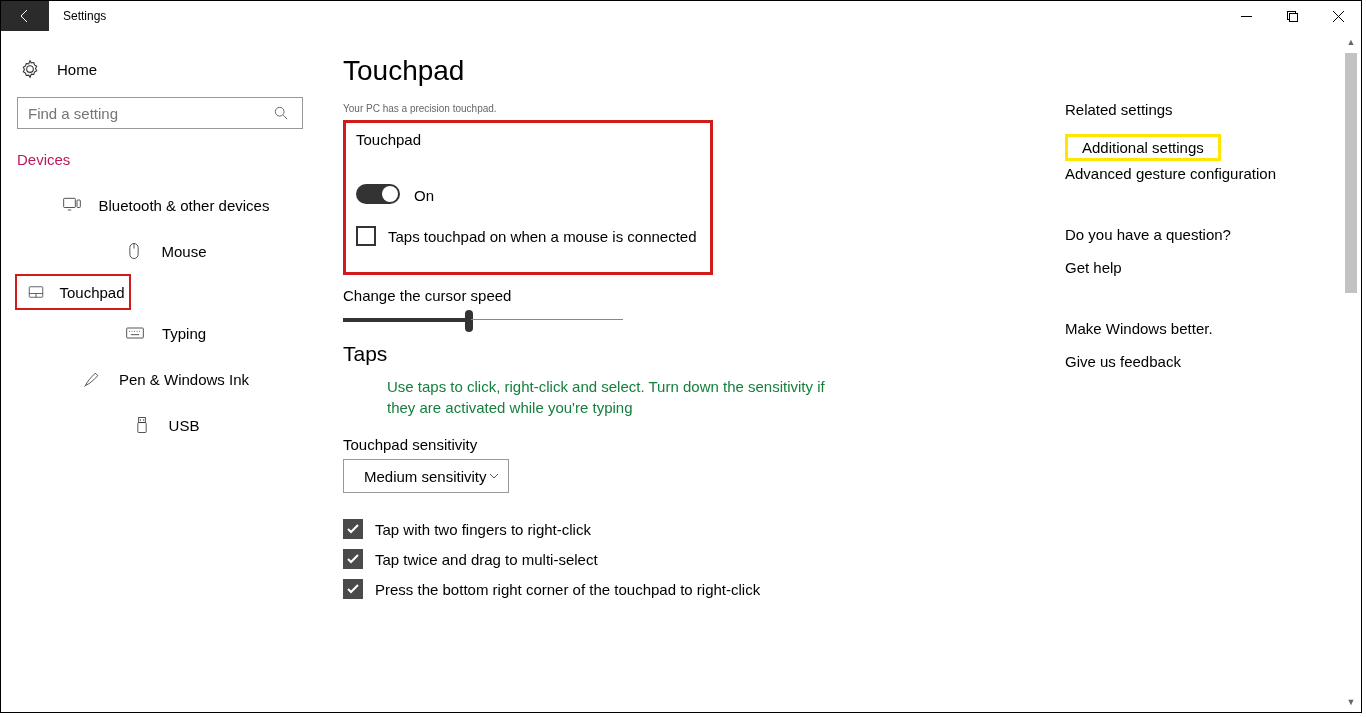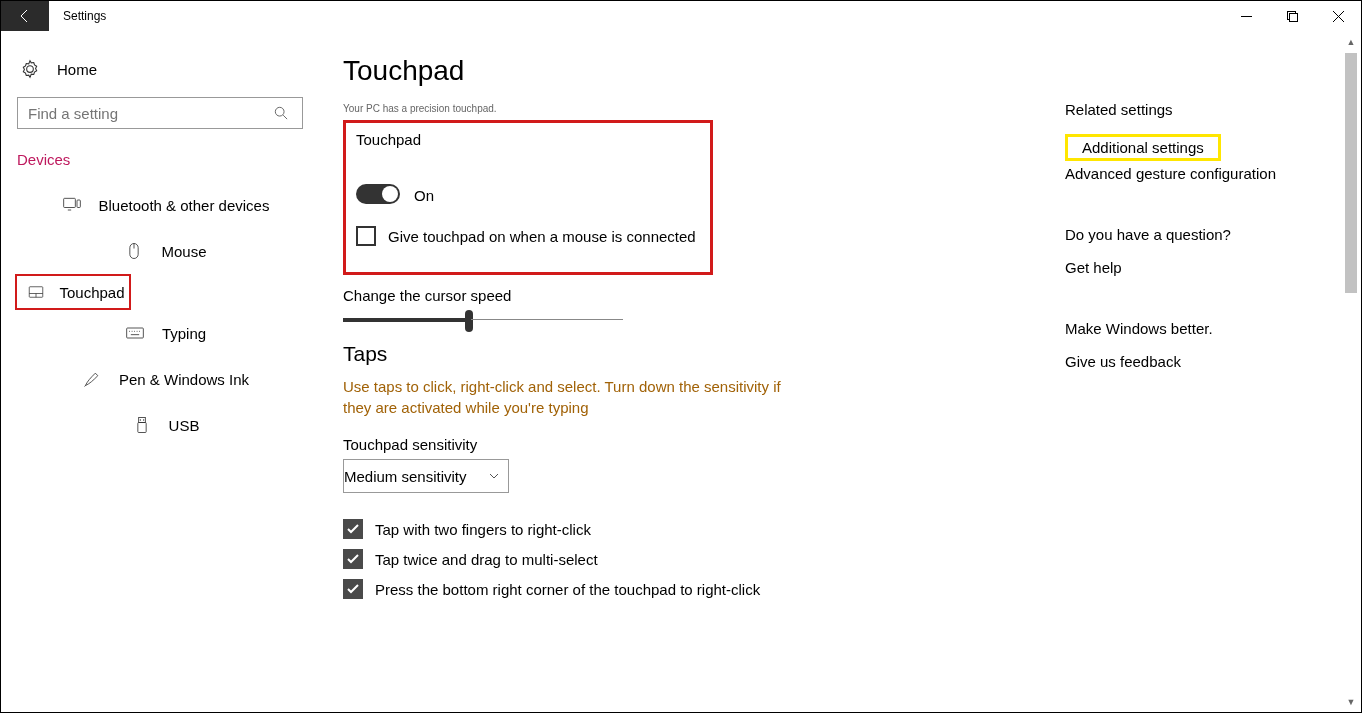--- a/index.html
+++ b/index.html
@@ -170,25 +170,25 @@
     content:"";position:absolute;left:0;top:0;height:4px;width:128px;background:#333;
   }
   .slider-track::after {
     content:"";position:absolute;right:0;top:1px;height:1px;width:152px;background:#888;
   }
   .slider-thumb {
     position:absolute;left:122px;top:-8px;width:8px;height:22px;border-radius:4px;background:#333;
   }
 
   h2.section { font-size: 21px; font-weight: 400; margin: 10px 0 10px 0; }
-  .desc { font-size: 15px; color:#a16207; max-width:440px; line-height:1.4; margin-bottom:18px;}
+  .desc { font-size: 15px; color:#15803d; max-width:440px; line-height:1.4; margin-bottom:18px;margin-left:44px;}
   .mini-label { font-size:15px; margin-bottom:6px; }
   .dropdown {
     border:1px solid #999; height:34px; width:166px;
-    display:flex;align-items:center;padding:0 8px 0 0;
+    display:flex;align-items:center;padding:0 8px 0 20px;
     font-size:15px;box-sizing:border-box;margin-bottom:26px;
   }
   .dropdown .chev {margin-left:auto;}
 
   
   .rightcol {
     padding: 70px 0 0 14px;
     width: 270px;
     font-size: 15px;
   }
@@ -339,21 +339,21 @@
       <div class="red-frame">
         <div class="section-label">Touchpad</div>
         <div class="toggle-row">
           <div class="switch">
             <div class="knob"></div>
           </div>
           <span class="toggle-text">On</span>
         </div>
         <div class="check-row">
           <div class="checkbox"></div>
-          <span class="check-label">Give touchpad on when a mouse is connected</span>
+          <span class="check-label">Taps touchpad on when a mouse is connected</span>
         </div>
       </div>
 
       <div class="section-label">Change the cursor speed</div>
       <div class="slider-wrap">
         <div class="slider-track">
           <div class="slider-thumb"></div>
         </div>
       </div>
 

